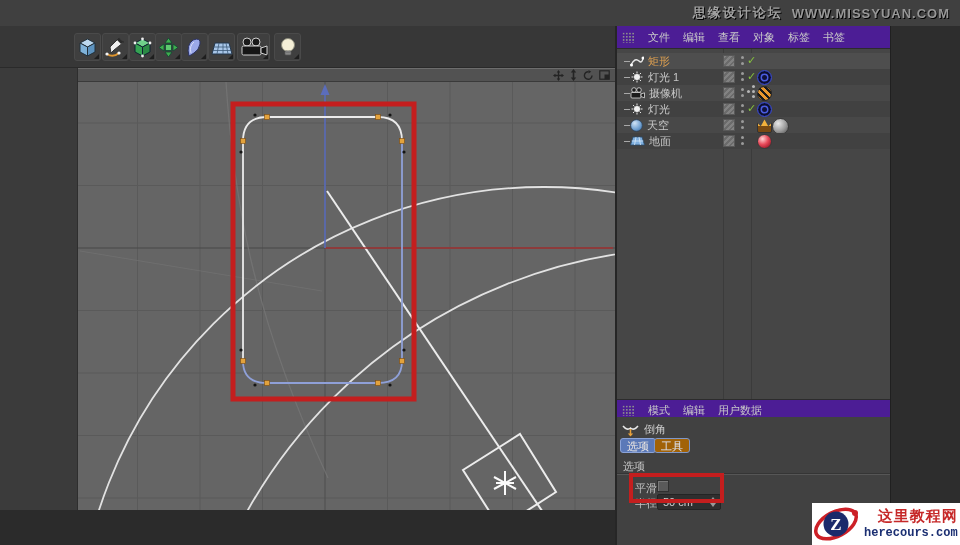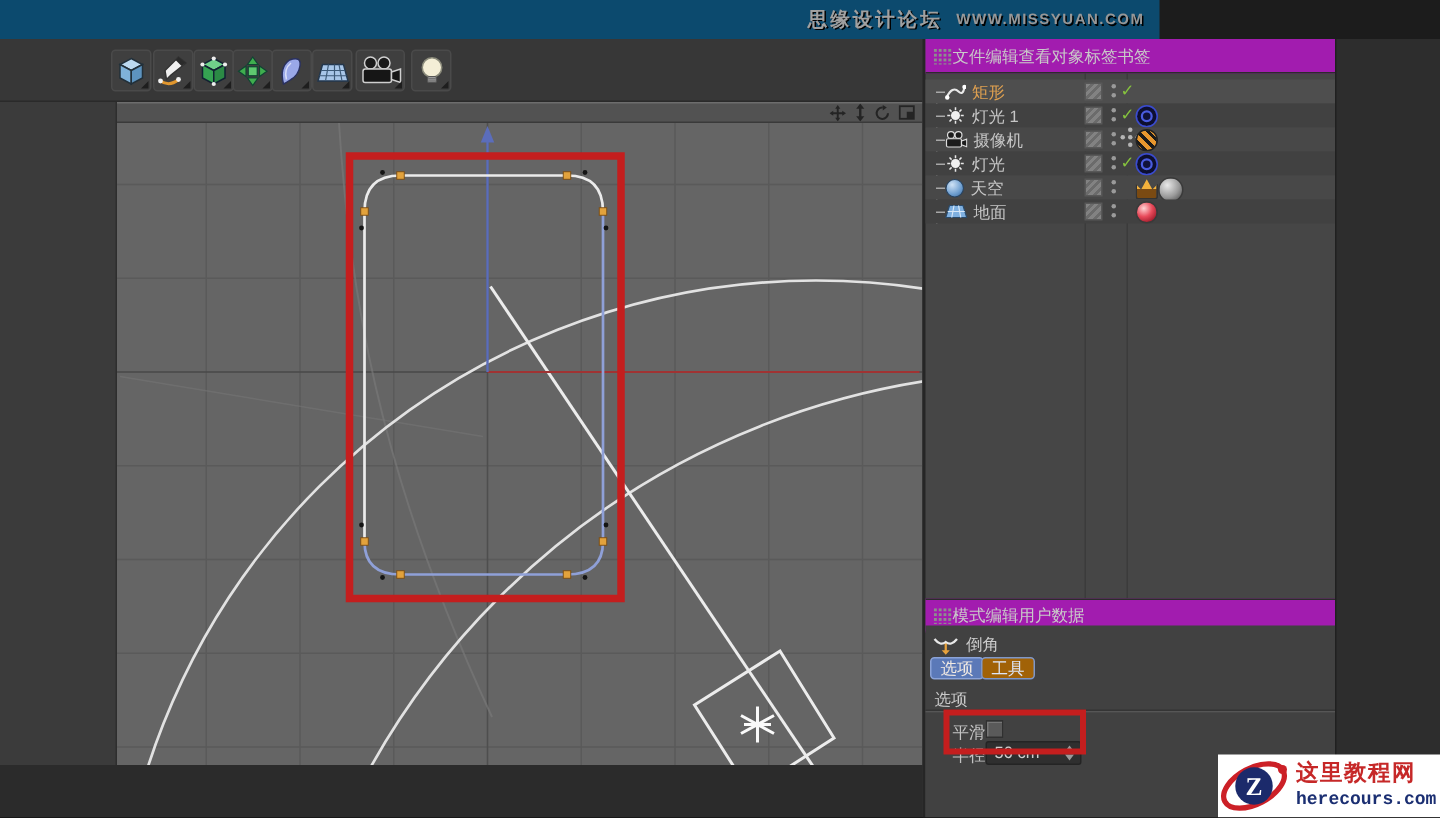--- a/index.html
+++ b/index.html
@@ -1,36 +1,36 @@
 <!DOCTYPE html>
 <html><head>
 <meta charset="utf-8">
 <style>
   html,body{margin:0;padding:0;background:#111;}
   #stage{position:relative;width:960px;height:545px;overflow:hidden;
          font-family:"Liberation Sans","DejaVu Sans",sans-serif;background:#1c1c1c;
          -webkit-font-smoothing:antialiased;}
   .abs{position:absolute;}
   
-  #top-bar{left:0;top:0;width:773px;height:26px;background:#0c4a6e;display:flex;align-items:center;justify-content:flex-end;padding-right:10px;box-sizing:border-box;}
+  #top-bar{left:0;top:0;width:960px;height:26px;background:#404040;display:flex;align-items:center;justify-content:flex-end;padding-right:10px;box-sizing:border-box;}
   .banner-name{color:#a0a0a0;font-size:13px;font-weight:bold;letter-spacing:2px;text-shadow:1px 1px 0 #000;margin-right:9px;}
-  .banner-url{color:#979797;font-size:10px;font-weight:bold;letter-spacing:1px;text-shadow:1px 1px 0 #000;}
+  .banner-url{color:#979797;font-size:13px;font-weight:bold;letter-spacing:1px;text-shadow:1px 1px 0 #000;}
   
   #toolbar{left:0;top:26px;width:615px;height:42px;background:#373737;border-bottom:1px solid #2a2a2a;box-sizing:border-box;}
   .tool-tile{position:absolute;top:7px;width:27px;height:28px;background:#3f3f3f;border:1px solid #4a4a4a;border-radius:3px;box-sizing:border-box;display:flex;align-items:center;justify-content:center;}
   .tool-tile .corner{position:absolute;right:1px;bottom:1px;width:0;height:0;border-left:5px solid transparent;border-bottom:5px solid #1e1e1e;}
   
   #left-strip{left:0;top:68px;width:78px;height:442px;background:#3b3b3b;border-right:1px solid #2e2e2e;box-sizing:border-box;}
   #bottom-strip{left:0;top:510px;width:615px;height:35px;background:#2b2b2b;}
   
   #vp-header{left:78px;top:68px;width:537px;height:14px;background:#525252;border-top:1px solid #6d6d6d;border-bottom:1px solid #3a3a3a;box-sizing:border-box;display:flex;align-items:center;justify-content:flex-end;gap:5px;padding-right:5px;}
   #viewport{left:78px;top:82px;width:537px;height:428px;background:#656565;overflow:hidden;}
   
   #right-panel{left:615px;top:26px;width:275px;height:519px;background:#464646;border-left:2px solid #262626;box-sizing:border-box;}
-  .panel-menu{position:absolute;left:0;width:273px;height:23px;background:#a21caf;border-bottom:1px solid #2c2c2c;display:flex;align-items:center;gap:0;box-sizing:border-box;padding-left:5px;}
+  .panel-menu{position:absolute;left:0;width:273px;height:23px;background:#4c1d95;border-bottom:1px solid #2c2c2c;display:flex;align-items:center;gap:13px;box-sizing:border-box;padding-left:5px;}
   .menu-item{color:#c9c9c9;font-size:11px;}
   .grip{width:13px;height:11px;background-image:radial-gradient(#8d8d8d 1px,transparent 1.2px);background-size:3.2px 3.2px;}
   .om-row{position:absolute;left:0;width:313px;height:16px;display:flex;align-items:center;}
   .om-row .dash{width:6px;height:1px;background:#a8a8a8;margin-left:7px;}
   .om-label{font-size:11px;color:#c6c6c6;margin-left:4px;white-space:nowrap;}
   .layer-sq{position:absolute;left:106px;top:2px;width:12px;height:12px;border:1px solid #585858;box-sizing:border-box;background:repeating-linear-gradient(135deg,#828282 0 2px,#6b6b6b 2px 4px);}
   .vis-dots{position:absolute;left:123px;top:3px;width:4px;height:10px;}
   .vis-dots i{position:absolute;left:1px;width:3px;height:3px;border-radius:50%;background:#9a9a9a;}
   .check{position:absolute;left:130px;top:1px;color:#86c33e;font-size:11px;font-weight:bold;}
   .crosshair{position:absolute;left:130px;top:5px;width:3px;height:3px;background:#b5b5b5;border-radius:50%;box-shadow:5px 0 #b5b5b5,-5px 0 #b5b5b5,0 5px #b5b5b5,0 -5px #b5b5b5;margin-left:5px;}
@@ -56,21 +56,21 @@
   .checkbox{position:absolute;left:40px;top:63px;width:12px;height:12px;background:#5a5a5a;border:1px solid #303030;box-sizing:border-box;box-shadow:inset 1px 1px 0 #777;}
   .num-input{position:absolute;left:40px;top:77px;width:64px;height:16px;background:#2f2f2f;border:1px solid #242424;border-radius:2px;color:#d0d0d0;font-size:11px;padding:0 14px 0 5px;box-sizing:border-box;font-family:"Liberation Sans",sans-serif;}
   .spinner{position:absolute;left:92px;top:80px;width:8px;height:10px;}
   .spinner b{position:absolute;left:1px;width:0;height:0;border-left:3px solid transparent;border-right:3px solid transparent;}
   .spin-up{top:0;border-bottom:4px solid #9a9a9a;}
   .spin-dn{bottom:0;border-top:4px solid #9a9a9a;}
   .annotate{border:4px solid #c41e1e;box-sizing:border-box;background:transparent;}
   #far-strip{left:890px;top:26px;width:70px;height:519px;background:#2d2d2d;border-left:1px solid #202020;box-sizing:border-box;}
   
   #logo-box{left:812px;top:503px;width:148px;height:42px;background:#ffffff;display:flex;align-items:center;}
-  .logo-text{margin-left:2px;line-height:1;}
+  .logo-text{margin-left:2px;line-height:1;text-align:right;}
   .logo-title{color:#c62828;font-weight:bold;font-size:15px;letter-spacing:1px;font-family:"Liberation Serif","DejaVu Serif",serif;}
   .logo-domain{color:#1b2f72;font-weight:bold;font-size:12px;margin-top:3px;font-family:Liberation Mono, monospace;}
 </style>
 </head>
 <body>
 
 <div id="stage">
 
   <div class="abs" id="top-bar">
     <span class="banner-name">思缘设计论坛</span>

